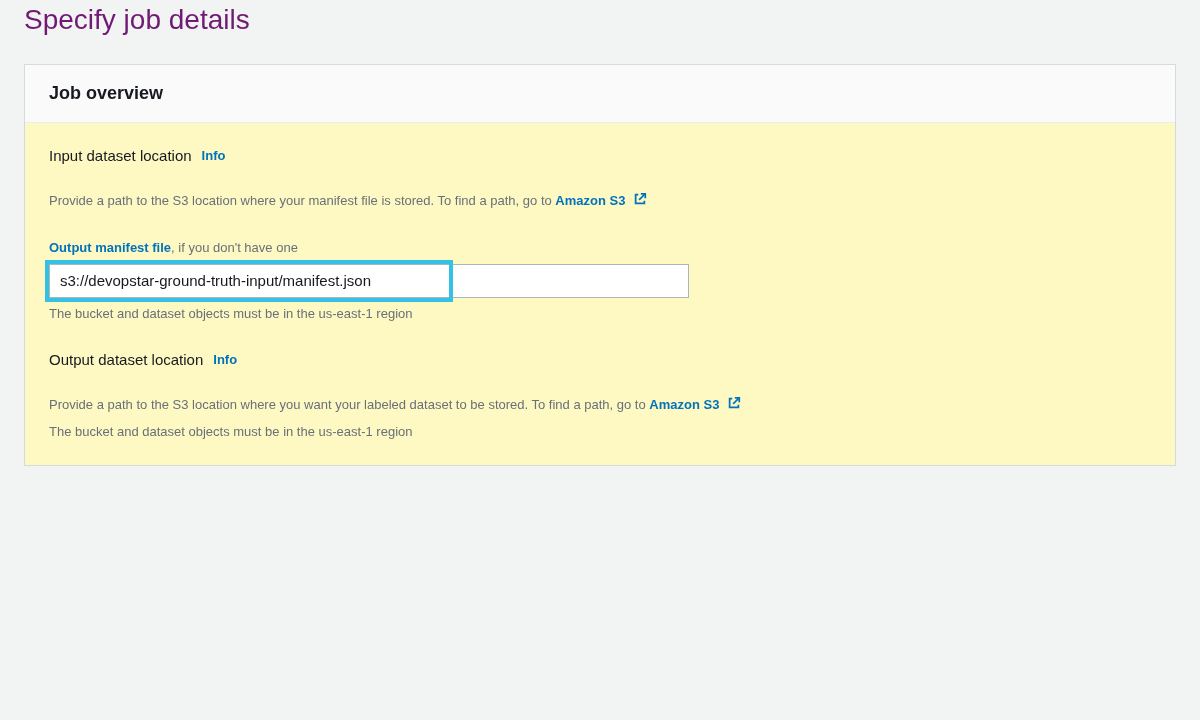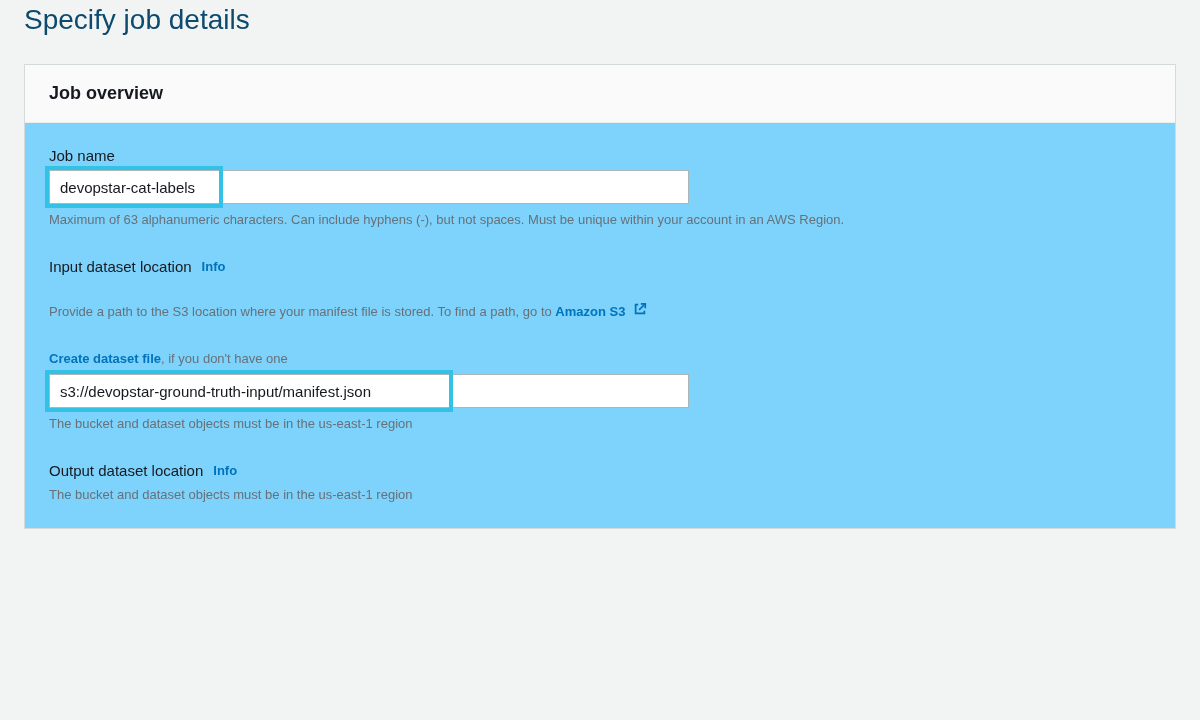--- a/index.html
+++ b/index.html
@@ -8,25 +8,25 @@
       background: #f2f3f3;
       color: #16191f;
       font-size: 14px;
     }
     .page-container {
       padding: 0 24px 24px 24px;
     }
     .page-title {
       font-size: 28px;
       font-weight: 400;
-      color: #0c4a6e;
+      color: #701a75;
       padding: 4px 0 28px 0;
     }
     .panel {
-      background: #7dd3fc;
+      background: #fef9c3;
       border: 1px solid #d5dbdb;
       margin-bottom: 20px;
     }
     .panel-header {
       padding: 18px 24px 18px 24px;
       border-bottom: 1px solid #eaeded;
       background: #fafafa;
     }
     .panel-header-title {
       font-size: 18px;
@@ -105,60 +105,65 @@
 
 <div class="page-container">
   <h1 class="page-title">Specify job details</h1>
 
   <div class="panel">
     <div class="panel-header">
       <div class="panel-header-title">Job overview</div>
     </div>
     <div class="panel-body">
 
-      <div class="field-group">
-        <div class="field-label">Job name</div>
-        <div class="input-wrapper">
-          <input type="text" class="text-input" value="devopstar-cat-labels" style="">
-          <div class="highlight-box" style="left:-4px; top:-4px; height:42px; width:178px;"></div>
-        </div>
-        <div class="field-description-below">Maximum of 63 alphanumeric characters. Can include hyphens (-), but not spaces. Must be unique within your account in an AWS Region.</div>
-      </div>
 
       <div class="field-group">
         <div class="field-label">
           <span>Input dataset location</span>
           <span class="info-link">Info</span>
         </div>
         <div class="field-description">
           <span>Provide a path to the S3 location where your manifest file is stored. To find a path, go to </span>
           <span class="link">
             <span>Amazon S3</span>
             <span class="ext-icon">
               <svg width="14" height="14" viewBox="0 0 16 16" fill="none" stroke="#0073bb" stroke-width="2">
                 <path d="M6 3 H3 V13 H13 V10"></path>
                 <path d="M9 2 H14 V7"></path>
                 <path d="M14 2 L7 9"></path>
               </svg>
             </span>
           </span>
         </div>
         <div class="field-description">
-          <span class="link">Create dataset file</span><span>, if you don't have one</span>
+          <span class="link">Output manifest file</span><span>, if you don't have one</span>
         </div>
         <div class="input-wrapper">
           <input type="text" class="text-input" value="s3://devopstar-ground-truth-input/manifest.json" style="">
           <div class="highlight-box" style="left:-4px; top:-4px; height:42px; width:408px;"></div>
         </div>
         <div class="field-description-below">The bucket and dataset objects must be in the us-east-1 region</div>
       </div>
 
       <div class="field-group" style="margin-bottom:0;">
         <div class="field-label">
           <span>Output dataset location</span>
           <span class="info-link">Info</span>
         </div>
+        <div class="field-description">
+          <span>Provide a path to the S3 location where you want your labeled dataset to be stored. To find a path, go to </span>
+          <span class="link">
+            <span>Amazon S3</span>
+            <span class="ext-icon">
+              <svg width="14" height="14" viewBox="0 0 16 16" fill="none" stroke="#0073bb" stroke-width="2">
+                <path d="M6 3 H3 V13 H13 V10"></path>
+                <path d="M9 2 H14 V7"></path>
+                <path d="M14 2 L7 9"></path>
+              </svg>
+            </span>
+          </span>
+        </div>
         <div class="field-description-below">The bucket and dataset objects must be in the us-east-1 region</div>
       </div>
 
     </div>
   </div>
 </div>
 
 </body></html>

